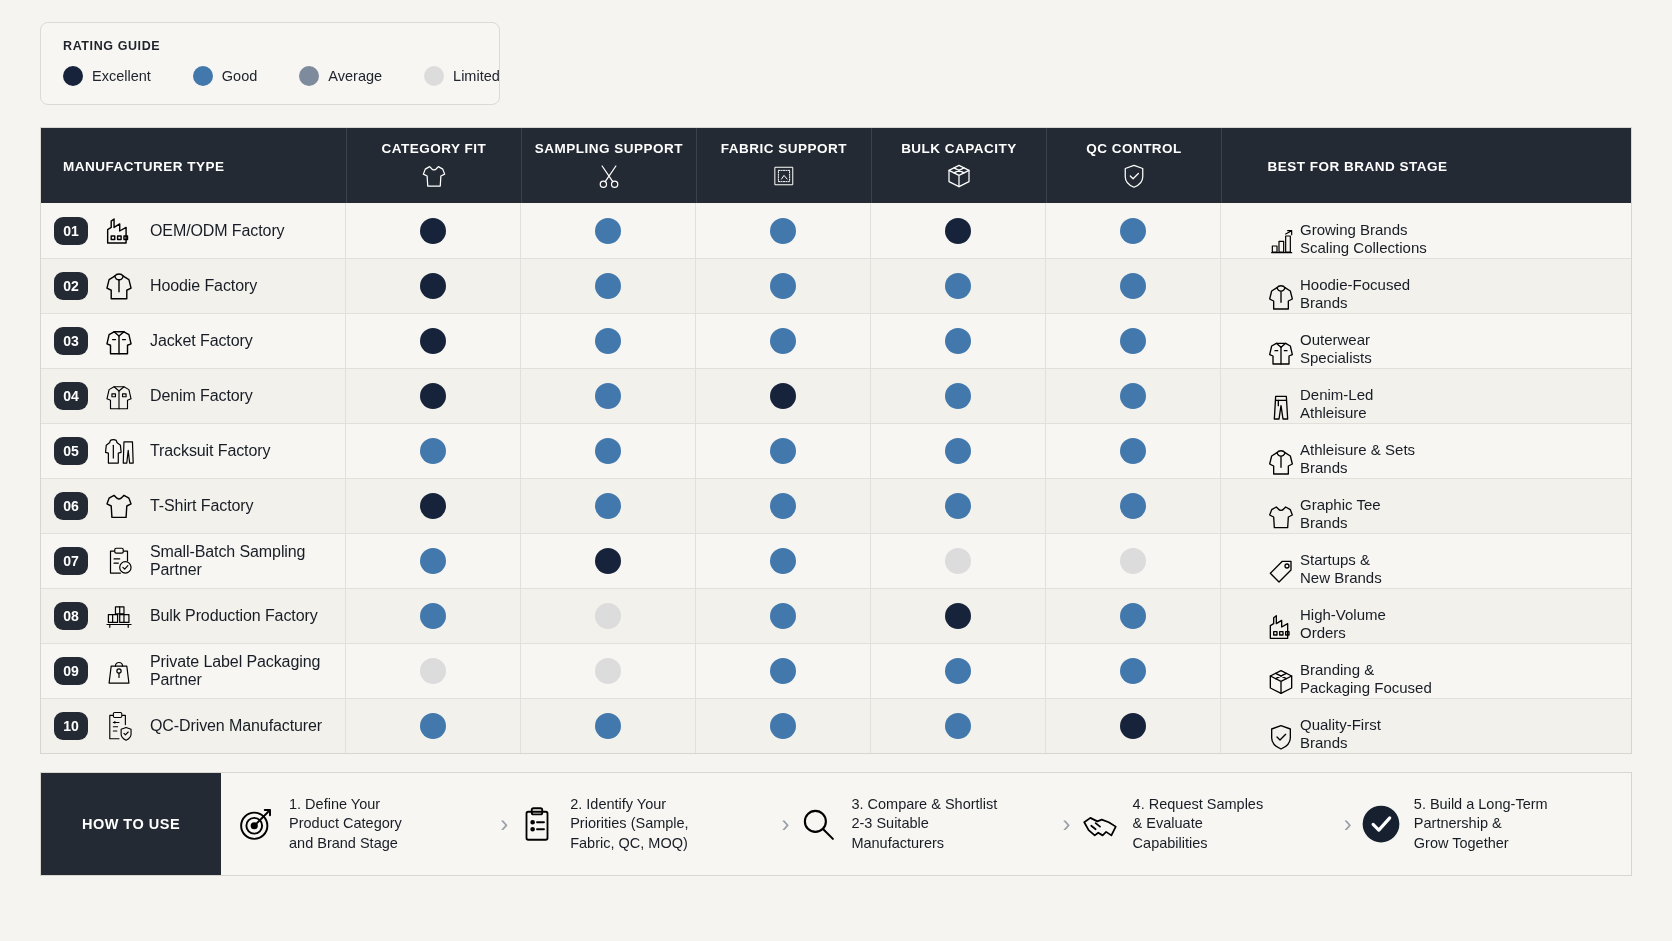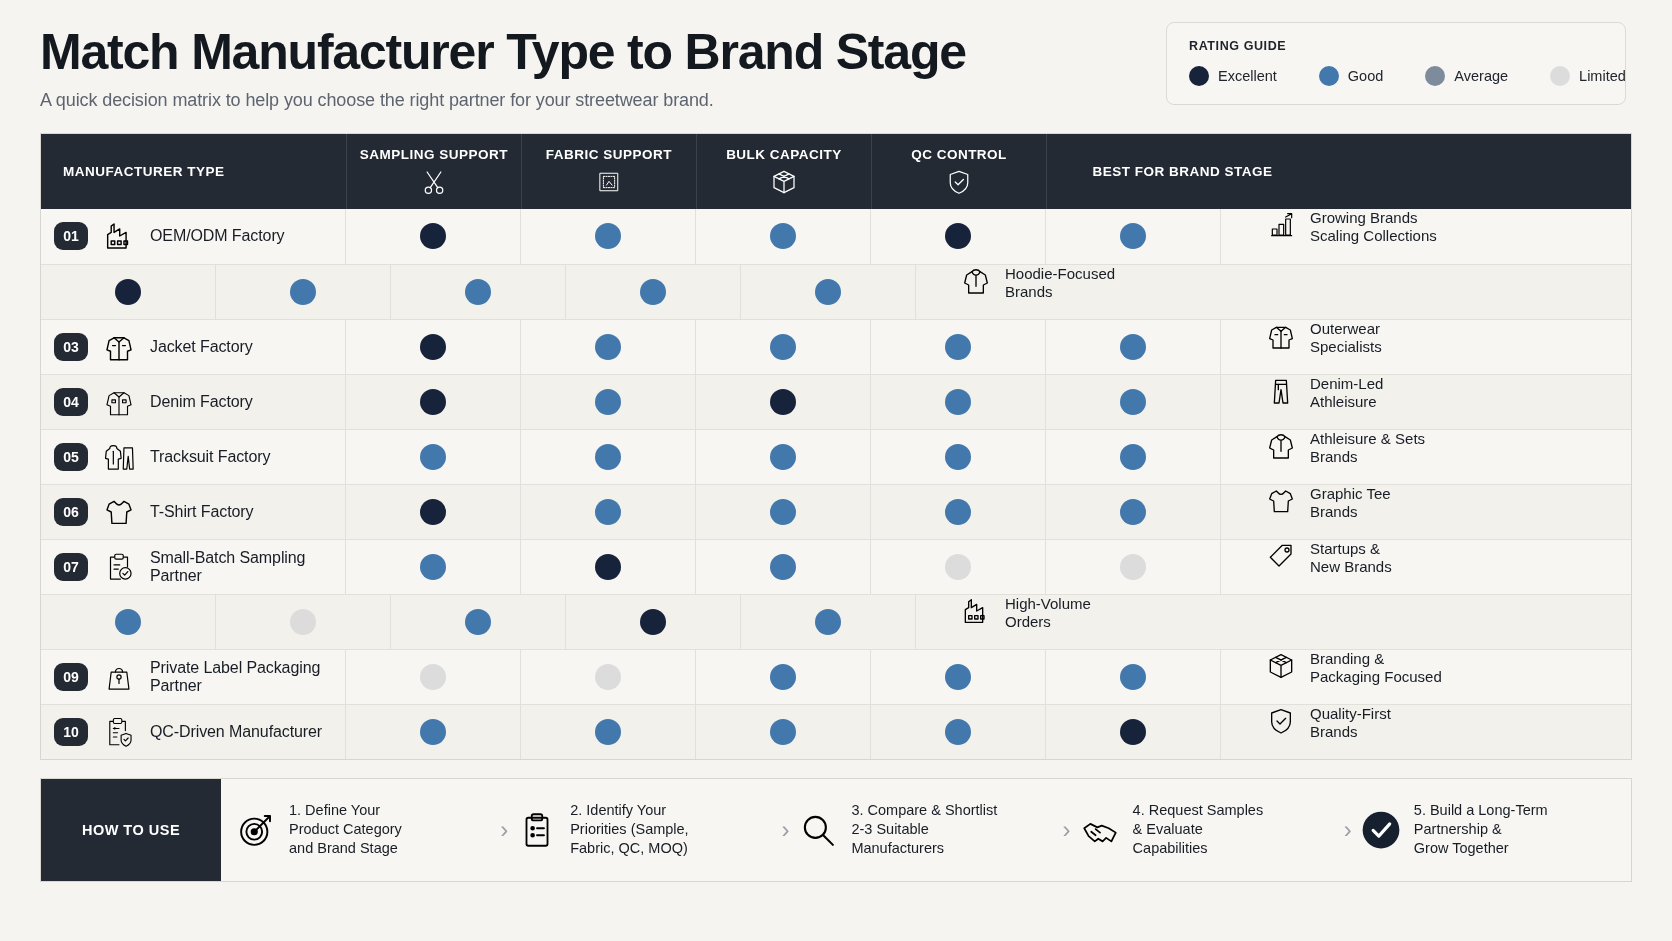--- a/index.html
+++ b/index.html
@@ -72,21 +72,21 @@
   .row-icon { width: 34px; height: 34px; flex: none; }
   .row-icon svg { width: 100%; height: 100%; display: block; }
   .row-label { font-size: 16px; color: #181d25; letter-spacing: -0.1px; }
 
   .cell-rate {
     display: flex; align-items: center; justify-content: center;
     border-right: 1px solid #e2e0da;
   }
   .dot { width: 26px; height: 26px; border-radius: 50%; }
 
-  .cell-stage { display: flex; align-items: flex-start; gap: 13px; padding-left: 44px; }
+  .cell-stage { display: flex; align-items: flex-end; gap: 3px; padding-left: 44px; }
   .stage-icon { width: 32px; height: 32px; flex: none; }
   .stage-icon svg { width: 100%; height: 100%; display: block; }
   .stage-text { font-size: 15px; color: #181d25; line-height: 1.24; }
 
   
   .howto {
     margin-top: 18px; display: flex; align-items: stretch;
     border: 1px solid #d8d6d0; background: #f7f6f3; width: 1592px; height: 104px;
   }
   .howto-tag {
@@ -100,24 +100,20 @@
   .step-icon svg { width: 100%; height: 100%; display: block; }
   .step-text { font-size: 14.5px; color: #181d25; line-height: 1.33; }
   .chev { font-size: 24px; color: #9aa0a8; flex: none; padding: 0 8px; font-weight: 300; }
 </style>
 </head>
 <body>
 
 <div class="page">
 
   <div class="header-row">
-    <div class="title-block">
-      <div class="main-title">Match Manufacturer Type to Brand Stage</div>
-      <div class="subtitle">A quick decision matrix to help you choose the right partner for your streetwear brand.</div>
-    </div>
 
     <div class="legend-card">
       <div class="legend-title">RATING GUIDE</div>
       <div class="legend-items" id="legend-items">
           <div class="legend-item">
             <span class="legend-dot" style="background:#17233a"></span>
             <span class="legend-label">Excellent</span>
           </div>
           <div class="legend-item">
             <span class="legend-dot" style="background:#4378ad"></span>
@@ -132,20 +128,28 @@
             <span class="legend-label">Limited</span>
           </div>
         </div>
     </div>
   </div>
 
   <div class="matrix">
     <div class="mrow thead" id="table-head">
         <div class="cell c-name first">
           <span class="th-label">MANUFACTURER TYPE</span>
+        </div>
+        <div class="cell c-rate">
+          <span class="th-label">CATEGORY FIT</span>
+          <span class="th-icon">
+            <svg viewBox="0 0 48 48" fill="none" stroke="currentColor" stroke-width="2" stroke-linecap="round" stroke-linejoin="round">
+              <path d="M17 9 L10 13 L7 21 L13 24 L14 40 L34 40 L35 24 L41 21 L38 13 L31 9 L28 12 A5 5 0 0 1 20 12 Z"></path>
+            </svg>
+          </span>
         </div>
         <div class="cell c-rate">
           <span class="th-label">SAMPLING SUPPORT</span>
           <span class="th-icon">
             <svg viewBox="0 0 48 48" fill="none" stroke="currentColor" stroke-width="2" stroke-linecap="round" stroke-linejoin="round">
               <circle cx="15" cy="37" r="5"></circle>
               <circle cx="33" cy="37" r="5"></circle>
               <path d="M18 33 L35 8 M30 33 L13 8"></path>
             </svg>
           </span>
@@ -219,20 +223,31 @@
                 <rect x="11" y="30" width="7" height="9"></rect>
                 <rect x="21" y="23" width="7" height="16"></rect>
                 <rect x="31" y="15" width="7" height="24"></rect>
                 <path d="M31 12 l9 -5 M40 7 v6 M40 7 h-6"></path>
               </svg>
             </span>
             <span class="stage-text"><span>Growing Brands</span><br><span>Scaling Collections</span></span>
           </div>
         </div>
         <div class="mrow trow alt">
+          <div class="cell-name c-name">
+            <span class="num-badge">02</span>
+            <span class="row-icon">
+              <svg viewBox="0 0 48 48" fill="none" stroke="currentColor" stroke-width="2" stroke-linecap="round" stroke-linejoin="round">
+                <path d="M18 10 A7 6 0 0 1 30 10 L38 15 L41 27 L35 30 L35 42 L13 42 L13 30 L7 27 L10 15 Z"></path>
+                <path d="M18 10 C20 17 28 17 30 10"></path>
+                <path d="M24 16 V32"></path>
+              </svg>
+            </span>
+            <span class="row-label">Hoodie  Factory</span>
+          </div>
           <div class="cell-rate c-rate">
             <span class="dot" style="background:#17233a"></span>
           </div>
           <div class="cell-rate c-rate">
             <span class="dot" style="background:#4378ad"></span>
           </div>
           <div class="cell-rate c-rate">
             <span class="dot" style="background:#4378ad"></span>
           </div>
           <div class="cell-rate c-rate">
@@ -437,20 +452,33 @@
             <span class="stage-icon">
               <svg viewBox="0 0 48 48" fill="none" stroke="currentColor" stroke-width="2" stroke-linecap="round" stroke-linejoin="round">
                 <path d="M26 8 h13 v13 L21 39 L8 26 Z"></path>
                 <circle cx="33" cy="15" r="3"></circle>
               </svg>
             </span>
             <span class="stage-text"><span>Startups &amp;</span><br><span>New Brands</span></span>
           </div>
         </div>
         <div class="mrow trow alt">
+          <div class="cell-name c-name">
+            <span class="num-badge">08</span>
+            <span class="row-icon">
+              <svg viewBox="0 0 48 48" fill="none" stroke="currentColor" stroke-width="1.7" stroke-linecap="round" stroke-linejoin="round">
+                <rect x="19" y="11" width="12" height="10"></rect>
+                <rect x="9" y="22" width="13" height="11"></rect>
+                <rect x="25" y="22" width="13" height="11"></rect>
+                <path d="M7 36 h34 M11 36 v4 M37 36 v4"></path>
+                <path d="M25 11 v10 M15 22 v11 M31 22 v11"></path>
+              </svg>
+            </span>
+            <span class="row-label">Bulk Production Factory</span>
+          </div>
           <div class="cell-rate c-rate">
             <span class="dot" style="background:#4378ad"></span>
           </div>
           <div class="cell-rate c-rate">
             <span class="dot" style="background:#dcdcdc"></span>
           </div>
           <div class="cell-rate c-rate">
             <span class="dot" style="background:#4378ad"></span>
           </div>
           <div class="cell-rate c-rate">

